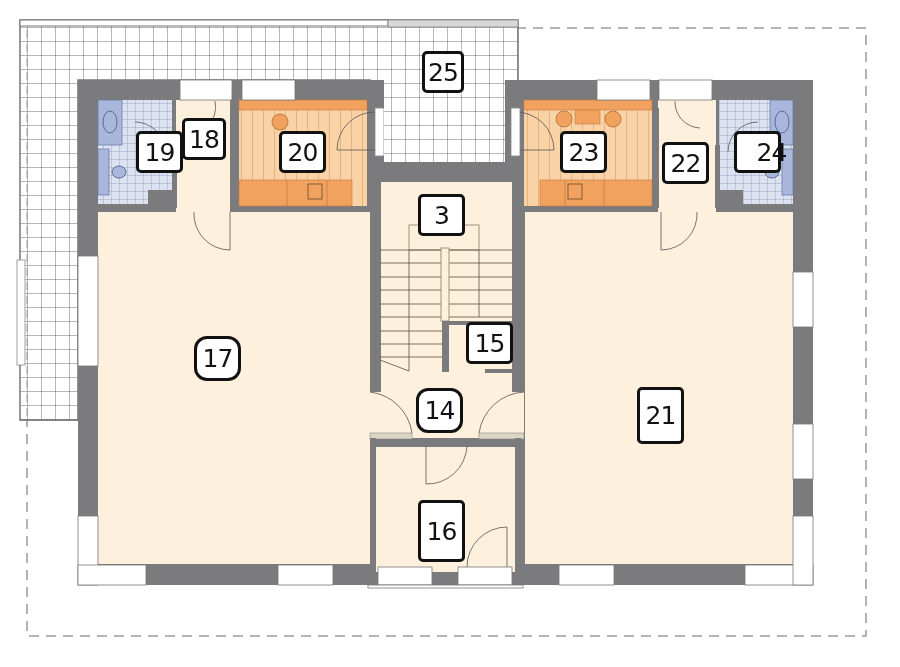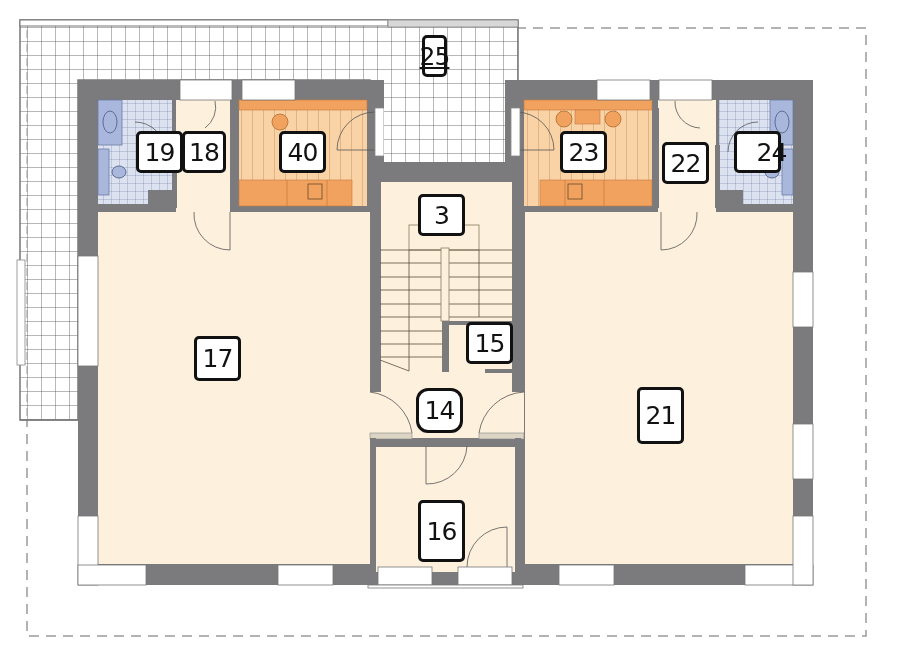--- a/index.html
+++ b/index.html
@@ -181,25 +181,25 @@
     <rect x="745" y="565" width="68" height="20"></rect>
     <rect x="793" y="516" width="20" height="69"></rect>
     <rect x="793" y="272" width="20" height="55"></rect>
     <rect x="793" y="424" width="20" height="55"></rect>
     <rect x="368" y="585" width="155" height="3"></rect>
   </g>
 
   <rect x="384" y="80" width="121" height="82" fill="url(#terraceGrid)"></rect>
 </svg>
 
-<div class="room-label" style="left:422px;top:35px;width:25px;height:42px;text-decoration:underline;">25</div>
+<div class="room-label" style="left:422px;top:51px;width:42px;height:42px;">25</div>
 <div class="room-label" style="left:136px;top:131px;width:47px;height:42px;">19</div>
-<div class="room-label" style="left:182px;top:131px;width:44px;height:42px;">18</div>
-<div class="room-label" style="left:279px;top:131px;width:47px;height:42px;">40</div>
+<div class="room-label" style="left:182px;top:118px;width:44px;height:42px;">18</div>
+<div class="room-label" style="left:279px;top:131px;width:47px;height:42px;">20</div>
 <div class="room-label" style="left:560px;top:131px;width:47px;height:42px;">23</div>
 <div class="room-label" style="left:662px;top:142px;width:47px;height:42px;">22</div>
 <div class="room-label" style="left:734px;top:131px;width:47px;height:42px;padding-left:28px;">24</div>
 <div class="room-label" style="left:418px;top:194px;width:47px;height:42px;">3</div>
 <div class="room-label" style="left:466px;top:322px;width:47px;height:42px;">15</div>
-<div class="room-label" style="left:194px;top:336px;width:47px;height:45px;">17</div>
+<div class="room-label" style="left:194px;top:336px;width:47px;height:45px;border-radius:13px;">17</div>
 <div class="room-label" style="left:416px;top:388px;width:47px;height:45px;border-radius:12px;">14</div>
 <div class="room-label" style="left:637px;top:387px;width:47px;height:57px;">21</div>
 <div class="room-label" style="left:418px;top:500px;width:47px;height:62px;">16</div>
 
 </body></html>

